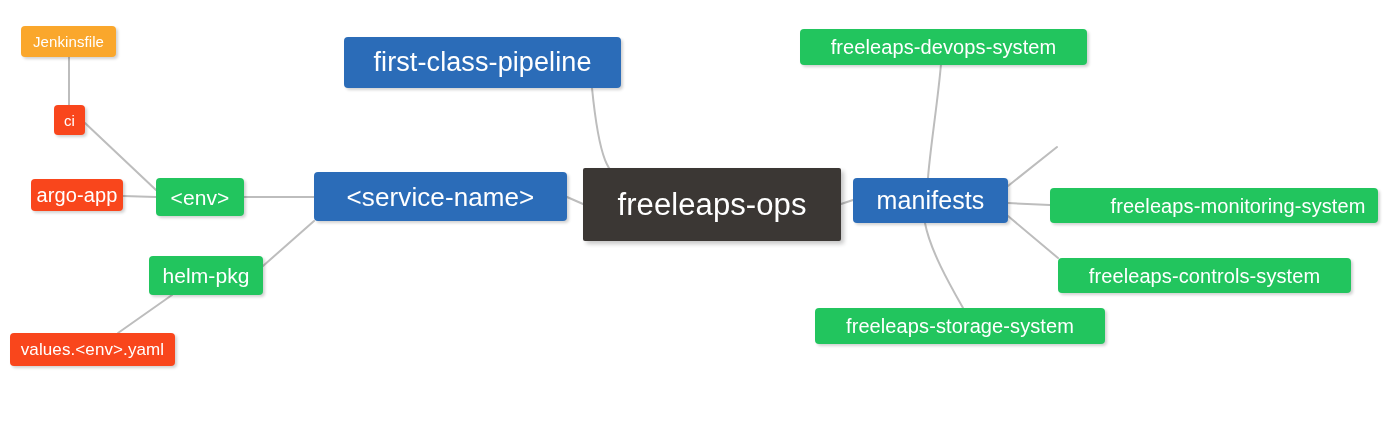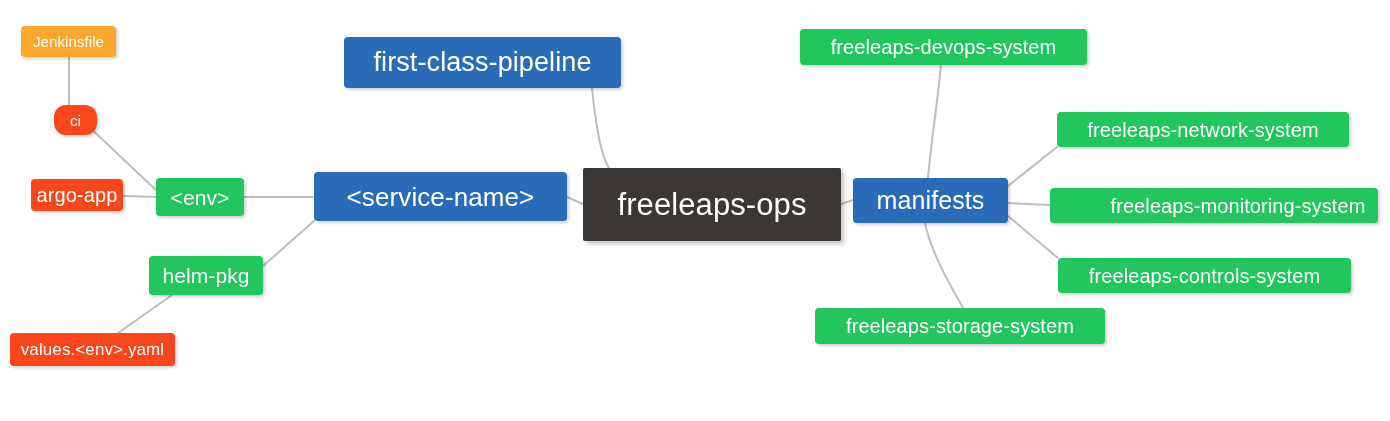--- a/index.html
+++ b/index.html
@@ -81,38 +81,35 @@
     </div>
     <div class="node" style="left: 853px; top: 178px; width: 155px; height: 45px; background: rgb(43, 108, 184); font-size: 25px; color: rgb(255, 255, 255);">
       <span class="node-label">manifests</span>
     </div>
     <div class="node" style="left: 156px; top: 178px; width: 88px; height: 38px; background: rgb(34, 197, 94); font-size: 21px; color: rgb(255, 255, 255);">
       <span class="node-label">&lt;env&gt;</span>
     </div>
     <div class="node" style="left: 149px; top: 256px; width: 114px; height: 39px; background: rgb(34, 197, 94); font-size: 21px; color: rgb(255, 255, 255);">
       <span class="node-label">helm-pkg</span>
     </div>
-    <div class="node" style="left: 54px; top: 105px; width: 43px; height: 30px; background: rgb(249, 70, 28); font-size: 15px; color: rgb(255, 255, 255); border-radius: 12px;">
+    <div class="node" style="left: 54px; top: 105px; width: 31px; height: 30px; background: rgb(249, 70, 28); font-size: 15px; color: rgb(255, 255, 255);">
       <span class="node-label">ci</span>
     </div>
     <div class="node" style="left: 21px; top: 26px; width: 95px; height: 31px; background: rgb(250, 167, 44); font-size: 15px; color: rgb(255, 255, 255);">
       <span class="node-label">Jenkinsfile</span>
     </div>
     <div class="node" style="left: 31px; top: 179px; width: 92px; height: 32px; background: rgb(249, 70, 28); font-size: 20px; color: rgb(255, 255, 255);">
       <span class="node-label">argo-app</span>
     </div>
     <div class="node" style="left: 10px; top: 333px; width: 165px; height: 33px; background: rgb(249, 70, 28); font-size: 17px; color: rgb(255, 255, 255);">
       <span class="node-label">values.&lt;env&gt;.yaml</span>
     </div>
     <div class="node" style="left: 800px; top: 29px; width: 287px; height: 36px; background: rgb(34, 197, 94); font-size: 20px; color: rgb(255, 255, 255);">
       <span class="node-label">freeleaps-devops-system</span>
     </div>
-    <div class="node" style="left: 1057px; top: 112px; width: 292px; height: 35px; background: rgb(34, 197, 94); font-size: 20px; color: rgb(255, 255, 255);">
-      <span class="node-label">freeleaps-network-system</span>
-    </div>
     <div class="node" style="left: 1050px; top: 188px; width: 328px; height: 35px; background: rgb(34, 197, 94); font-size: 20px; color: rgb(255, 255, 255); padding-left: 48px;">
       <span class="node-label">freeleaps-monitoring-system</span>
     </div>
     <div class="node" style="left: 1058px; top: 258px; width: 293px; height: 35px; background: rgb(34, 197, 94); font-size: 20px; color: rgb(255, 255, 255);">
       <span class="node-label">freeleaps-controls-system</span>
     </div>
     <div class="node" style="left: 815px; top: 308px; width: 290px; height: 36px; background: rgb(34, 197, 94); font-size: 20px; color: rgb(255, 255, 255);">
       <span class="node-label">freeleaps-storage-system</span>
     </div>
   </div>

